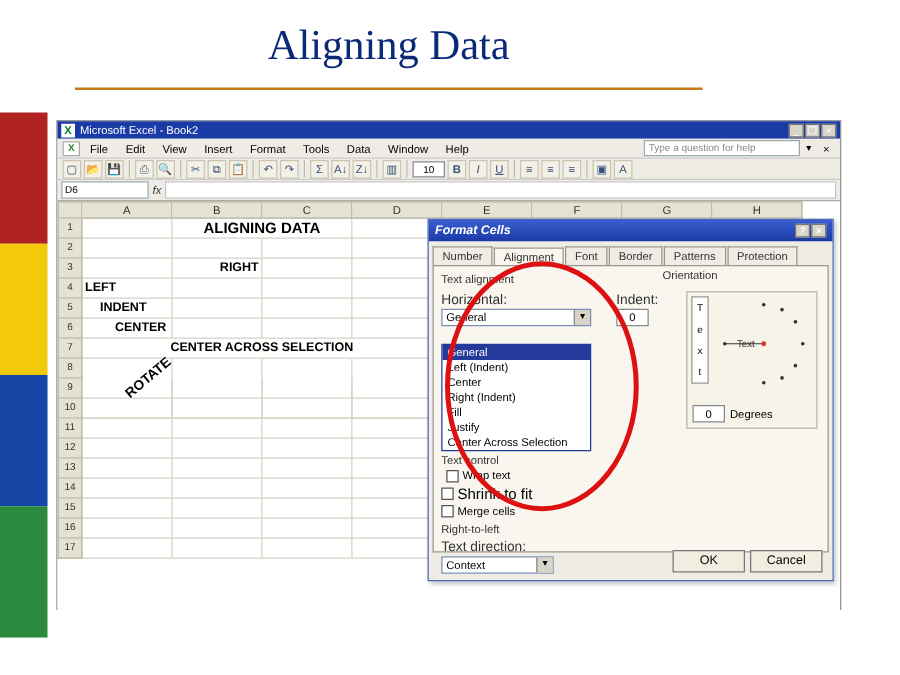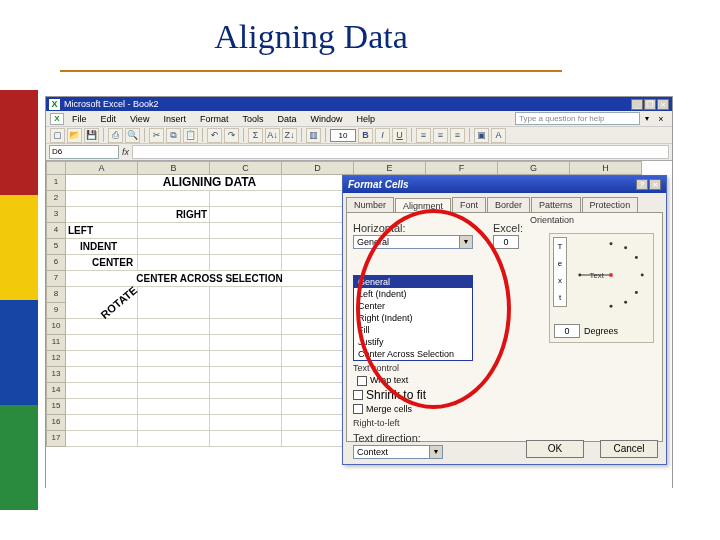--- a/index.html
+++ b/index.html
@@ -61,21 +61,21 @@
   .dropdown{ width:120px; height:14px; border:1px solid #7b8fae; background:#fff; display:flex; align-items:center; font-size:9px; padding:0 3px; position:relative;}
   .dropdown .chev{ position:absolute; right:0; top:0; width:13px; height:12px; background:#d8d4c8; border-left:1px solid #888; text-align:center; line-height:11px; font-size:7px;}
   .listbox{ width:120px; border:1px solid #233a9a; background:#fff; font-size:9px; position:absolute; left:6px; top:62px;}
   .listbox div{ padding:1px 4px;}
   .listbox .hi{ background:#233a9a; color:#fff;}
   .spin{ width:26px; height:14px; border:1px solid #888;background:#fff;display:flex;align-items:center;justify-content:center;font-size:9px;}
   .orient-box{ position:absolute; right:8px; top:20px; width:105px; height:110px; border:1px solid #b8b5a6; background:#f6f3e9;}
   .orient-v{ position:absolute; left:3px; top:3px; width:14px; height:70px; border:1px solid #9a978a; background:#fff; display:flex; flex-direction:column; align-items:center; justify-content:space-around; font-size:8px;}
   .semi{ position:absolute; left:22px; top:2px; width:78px; height:78px;}
   .checkbox{ width:10px;height:10px;border:1px solid #555;background:#fff;display:inline-block;margin-right:3px;vertical-align:middle;}
-  .btnrow{ position:absolute; right:8px; bottom:6px; display:flex; gap:16px;}
+  .btnrow{ position:absolute; right:8px; bottom:6px; display:flex; gap:4px;}
   .btn{ width:58px; height:18px; border:1px solid #777; background:#f1eee1; font-size:10px; text-align:center; line-height:16px;}
 
   .red-circle{ position:absolute; left:310px; top:48px; width:155px; height:200px; border:4px solid #d11; border-radius:50%; pointer-events:none;}
 </style>
 </head>
 <body>
 
 <div class="slide">
   <div class="title">Aligning Data</div>
   <div class="rule"></div>
@@ -365,30 +365,31 @@
         </div>
         <div class="tabs">
           <div class="tab">Number</div>
           <div class="tab active">Alignment</div>
           <div class="tab">Font</div>
           <div class="tab">Border</div>
           <div class="tab">Patterns</div>
           <div class="tab">Protection</div>
         </div>
         <div class="tabbody">
+          <div class="group-lbl">Text alignment</div>
           <div style="display:flex; gap:20px;">
             <div>
               <div class="sub-lbl">Horizontal:</div>
               <div class="dropdown">
                 <span>General</span>
                 <span class="chev">▼</span>
               </div>
             </div>
             <div>
-              <div class="sub-lbl">Excel:</div>
+              <div class="sub-lbl">Indent:</div>
               <div class="spin">0</div>
             </div>
           </div>
 
           <div class="listbox">
             <div class="hi">General</div>
             <div>Left (Indent)</div>
             <div>Center</div>
             <div>Right (Indent)</div>
             <div>Fill</div>

